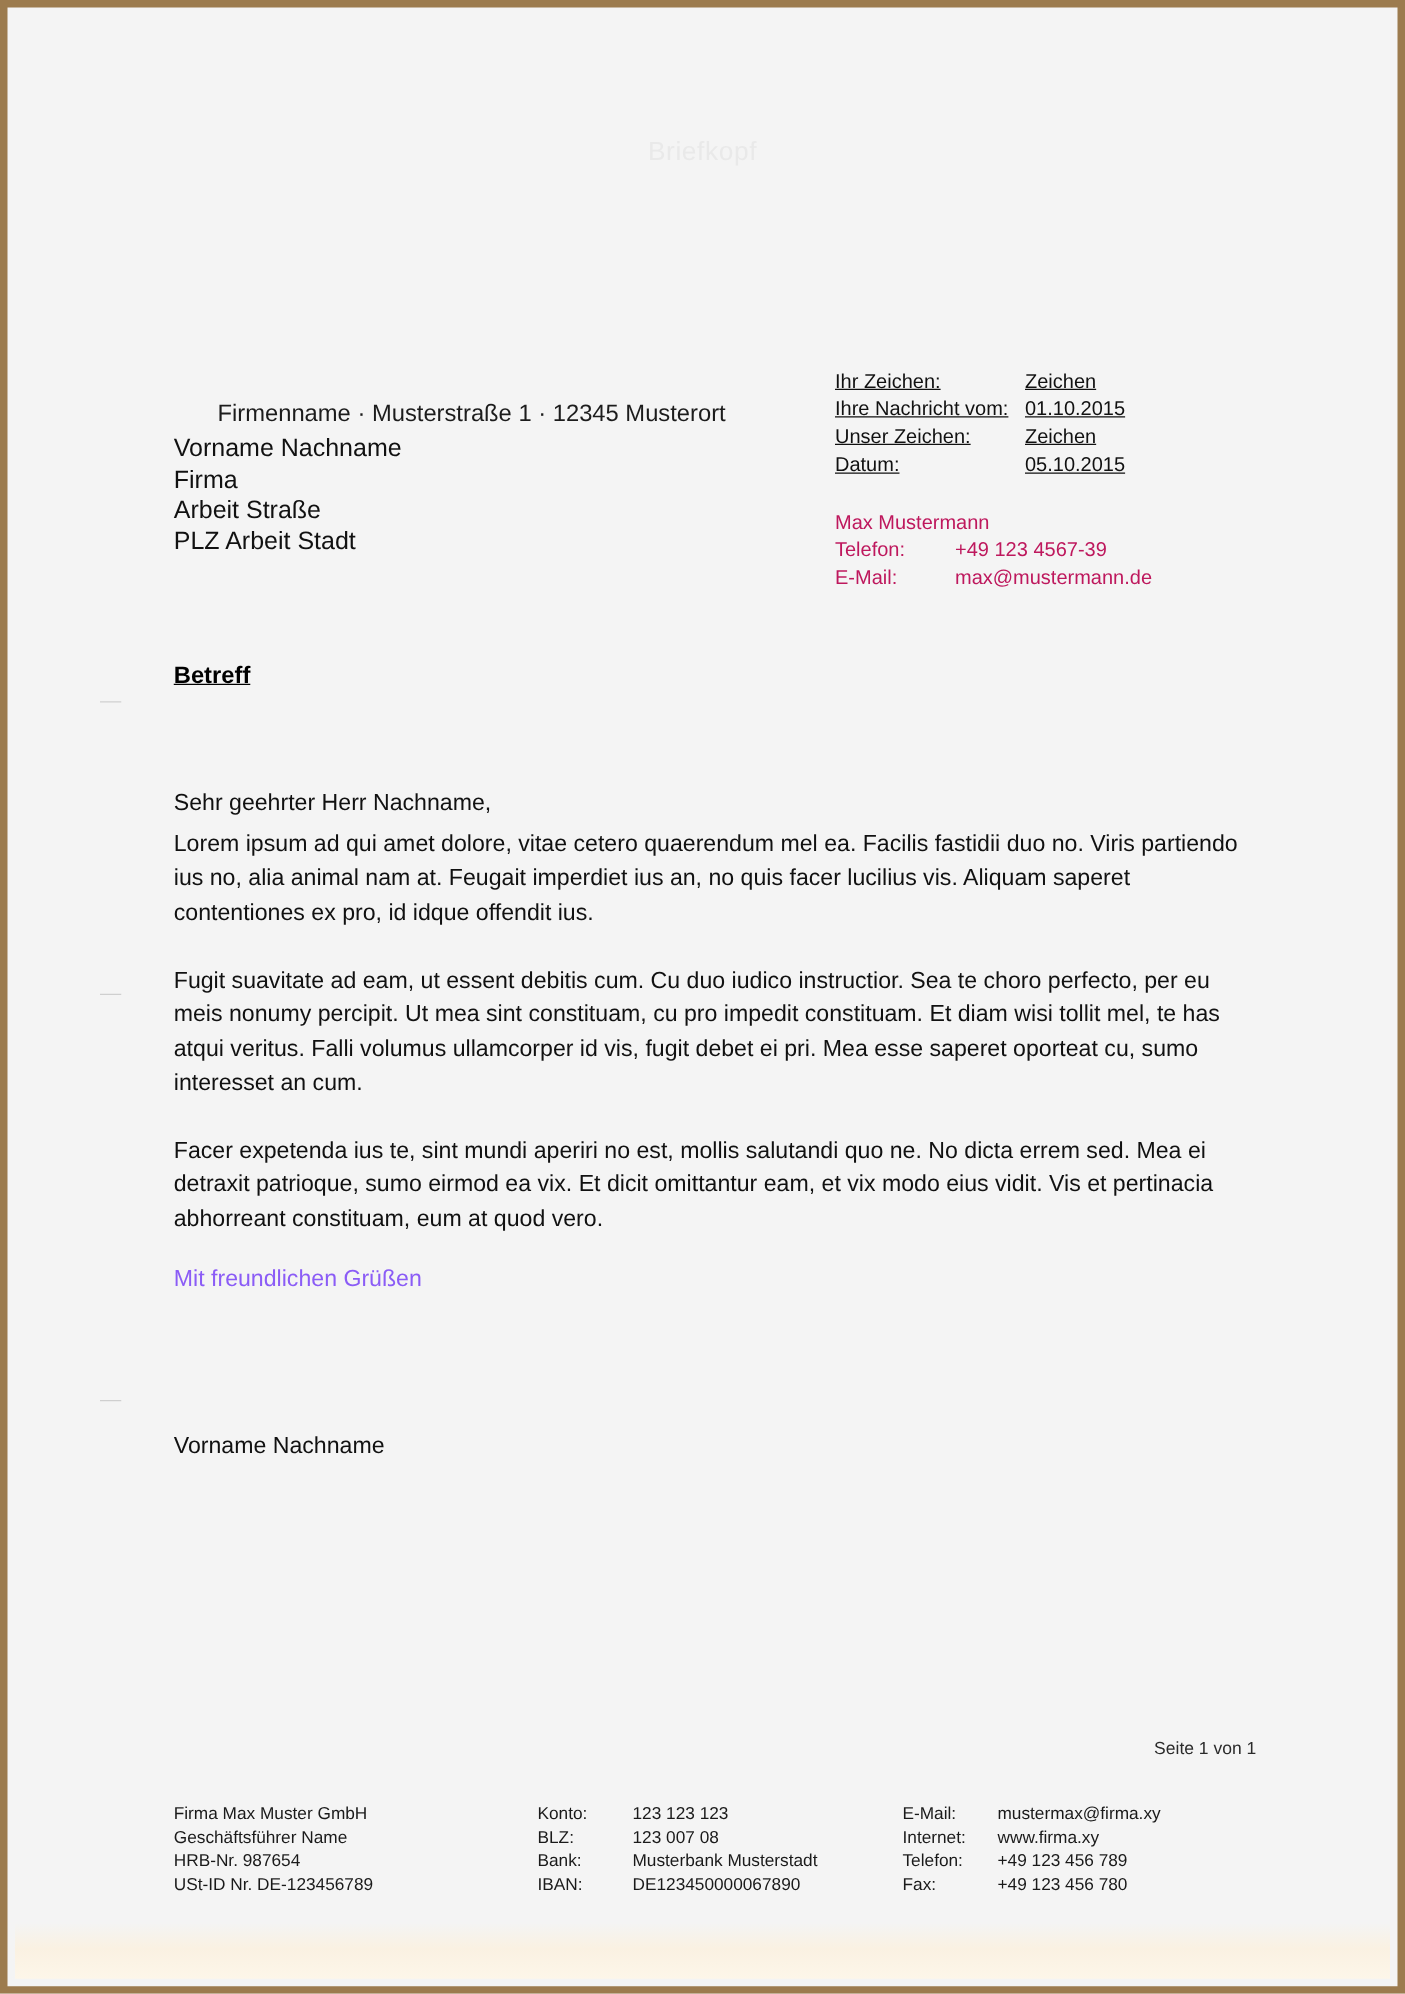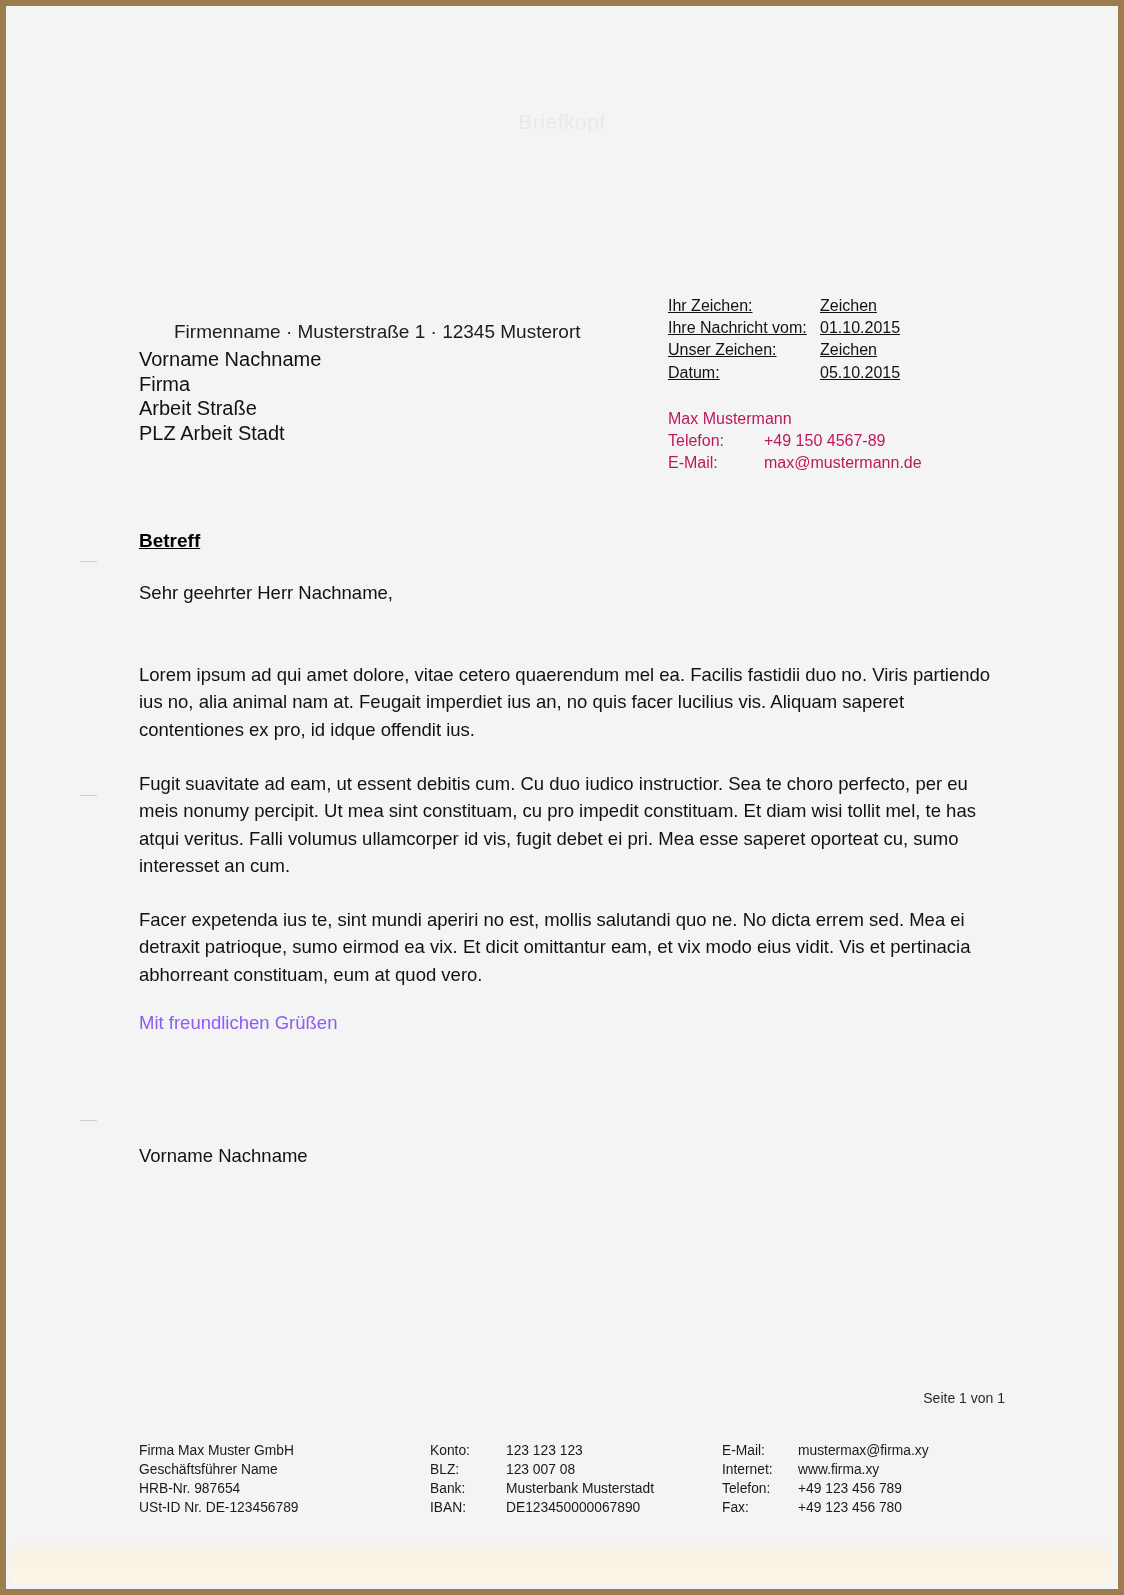--- a/index.html
+++ b/index.html
@@ -127,21 +127,21 @@
     font-size: 19px;
     font-weight: bold;
     color: #000000;
     text-decoration: underline;
   }
 
   
   .salutation {
     position: absolute;
     left: 127px;
-    top: 570px;
+    top: 619px;
     font-size: 18.5px;
     color: #111111;
   }
   .body-text {
     position: absolute;
     left: 127px;
     width: 866px;
     font-size: 18.5px;
     line-height: 27.3px;
     color: #111111;
@@ -246,21 +246,21 @@
         <div class="row">
           <span class="lbl">Datum:</span>
           <span class="val">05.10.2015</span>
         </div>
       </div>
 
       <div class="contactblock">
         <div class="name">Max Mustermann</div>
         <div class="row">
           <span class="lbl">Telefon:</span>
-          <span class="val">+49 150 4567-89</span>
+          <span class="val">+49 123 4567-39</span>
         </div>
         <div class="row">
           <span class="lbl">E-Mail:</span>
           <span class="val">max@mustermann.de</span>
         </div>
       </div>
 
       <div class="subject">Betreff</div>
 
       <div class="salutation">Sehr geehrter Herr Nachname,</div>

